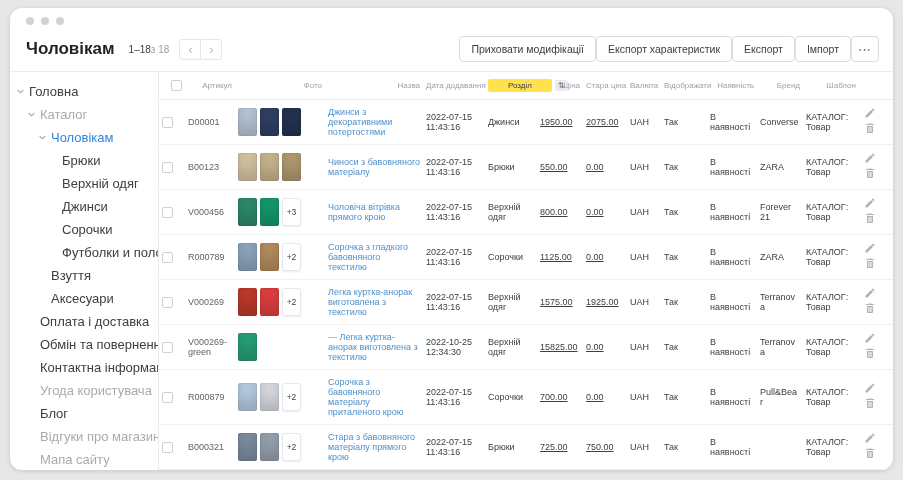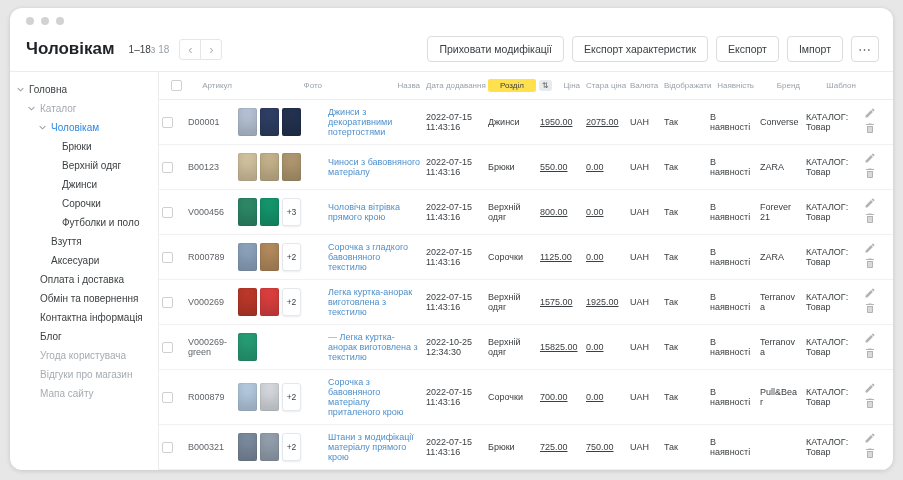--- a/index.html
+++ b/index.html
@@ -16,47 +16,47 @@
   .header { display:flex; align-items:center; padding:2px 14px 9px 16px; flex:0 0 auto; }
   .page-title { font-size:17px; font-weight:bold; color:#1f2328; }
   .pagination { margin-left:14px; font-size:10px; color:#3c4043; display:flex; align-items:baseline; }
   .pagination .total { color:#9aa0a6; }
   .pg-group { display:flex; margin-left:10px; }
   .pg-btn { width:22px; height:21px; background:#fff; border:1px solid #e6e6e6; color:#b5b5b5;
     font-size:13px; line-height:1; border-radius:3px; cursor:pointer; padding:0; }
   .pg-btn + .pg-btn { margin-left:-1px; border-top-left-radius:0; border-bottom-left-radius:0; }
   .pg-btn:first-child { border-top-right-radius:0; border-bottom-right-radius:0; }
 
-  .actions-bar { margin-left:auto; display:flex; gap:8px; align-items:center;justify-content:space-between; }
+  .actions-bar { margin-left:auto; display:flex; align-items:center;justify-content:space-between; }
   .btn { height:26px; padding:0 11px; border:1px solid #dcdcdc; border-radius:4px; background:#fff;
     font-size:10.5px; color:#3c4043; font-family:inherit; cursor:pointer; white-space:nowrap; }
   .btn.primary { background:var(--accent,#2d87e4); border-color:var(--accent,#2d87e4); color:#fff; }
   .btn.more { width:28px; padding:0; font-size:13px; color:#555; letter-spacing:1px; }
 
   .content { flex:1; display:flex; border-top:1px solid #ececec; min-height:0; }
 
   .sidebar { width:148px; flex:0 0 auto; padding:8px 4px 4px 6px; overflow:hidden; }
   .tree-item { display:flex; align-items:center; gap:4px; padding-top:4px; padding-bottom:4px;
-    font-size:10px; color:#3c4043; cursor:pointer; white-space:nowrap; }
+    font-size:13px; color:#3c4043; cursor:pointer; white-space:nowrap; }
   .tree-item.muted { color:#a6abb1; }
   .tree-item.selected { color:var(--accent,#2d87e4); }
   .tree-item .chev { display:inline-flex; width:9px; flex:0 0 auto; }
   .tree-item .chev svg { width:9px; height:9px; }
   .tree-item.no-chev { padding-left:13px; }
 
   .main { flex:1; border-left:1px solid #ececec; overflow:hidden; }
   table { border-collapse:collapse; table-layout:fixed; width:734px; }
   col.c-cb{width:26px} col.c-sku{width:50px} col.c-photo{width:90px} col.c-name{width:98px}
   col.c-date{width:62px} col.c-sec{width:52px} col.c-price{width:46px} col.c-old{width:44px}
   col.c-cur{width:34px} col.c-show{width:46px} col.c-avail{width:50px} col.c-brand{width:46px}
   col.c-tmpl{width:56px} col.c-act{width:34px}
 
   thead th { font-size:8px; font-weight:normal; color:#9aa2ab; text-align:right;
     padding:8px 3px; border-bottom:1px solid #ececec; white-space:nowrap; }
-  thead th .hl { background:var(--highlight,#ffe14d); color:#3c4043; padding:2px 12px; border-radius:2px; }
+  thead th .hl { background:var(--highlight,#ffe14d); color:#3c4043; padding:2px 20px; border-radius:2px; }
   thead th .sort { display:inline-block; margin-left:3px; background:#e8eaed; color:#5f6368;
     border-radius:3px; padding:1px 3px; font-size:8px; cursor:pointer; }
 
   tbody td { font-size:9px; color:#3c4043; padding:7px 3px; border-bottom:1px solid #f1f1f1;
     vertical-align:middle; word-wrap:break-word; }
   td.sku { color:#5f6368; }
   td.num { color:#3c4043;text-decoration:underline; }
   .cb { display:inline-block; width:11px; height:11px; border:1px solid #cfcfcf; border-radius:2px;
     background:#fff; cursor:pointer; vertical-align:middle; }
   .photos { display:flex; gap:3px; align-items:center; }
@@ -148,25 +148,25 @@
         </div>
         <div class="tree-item  no-chev" style="margin-left:11px">
           <span class="tree-label">Оплата і доставка</span>
         </div>
         <div class="tree-item  no-chev" style="margin-left:11px">
           <span class="tree-label">Обмін та повернення</span>
         </div>
         <div class="tree-item  no-chev" style="margin-left:11px">
           <span class="tree-label">Контактна інформація</span>
         </div>
+        <div class="tree-item muted no-chev" style="margin-left:11px">
+          <span class="tree-label">Угода користувача</span>
+        </div>
         <div class="tree-item  no-chev" style="margin-left:11px">
           <span class="tree-label">Блог</span>
-        </div>
-        <div class="tree-item muted no-chev" style="margin-left:11px">
-          <span class="tree-label">Угода користувача</span>
         </div>
         <div class="tree-item muted no-chev" style="margin-left:11px">
           <span class="tree-label">Відгуки про магазин</span>
         </div>
         <div class="tree-item muted no-chev" style="margin-left:11px">
           <span class="tree-label">Мапа сайту</span>
         </div>
       </nav>
     <div class="main">
       <table>
@@ -388,21 +388,21 @@
             <tr>
               <td><span class="cb"></span></td>
               <td class="sku">B000321</td>
               <td>
                 <div class="photos">
                   <span class="thumb" style="background:#7d8da0"></span>
                   <span class="thumb" style="background:#97a3b2"></span>
                   <span class="more-badge">+2</span>
                 </div>
               </td>
-              <td><a class="plink" href="#">Штани з модифікації матеріалу прямого крою</a></td>
+              <td><a class="plink" href="#">Стара з бавовняного матеріалу прямого крою</a></td>
               <td class="">2022-07-15 11:43:16</td>
               <td class="">Брюки</td>
               <td class="num">725.00</td>
               <td class="num">750.00</td>
               <td class="">UAH</td>
               <td class="">Так</td>
               <td class="">В наявності</td>
               <td class=""></td>
               <td class="">КАТАЛОГ: Товар</td>
               <td><button class="act"><svg viewBox="0 0 24 24">

